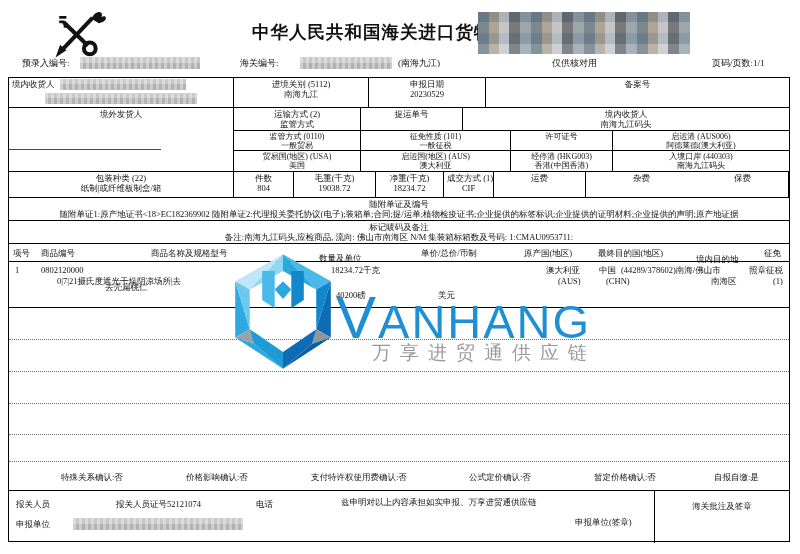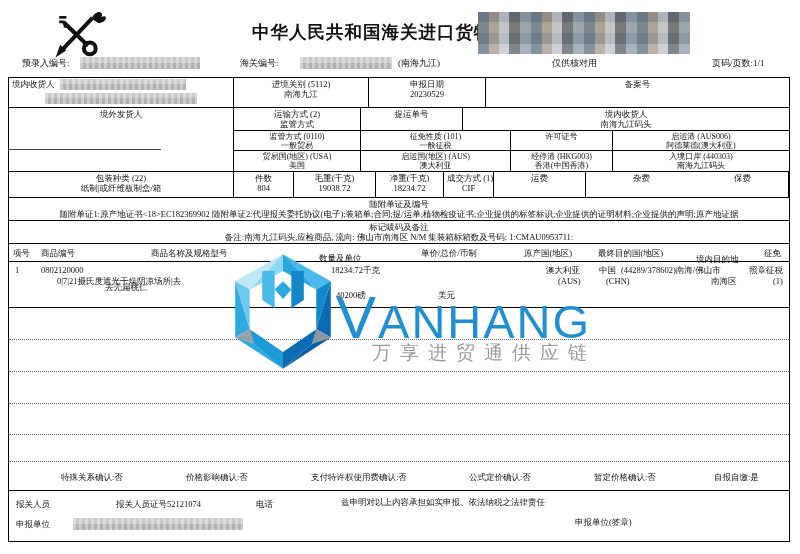--- a/index.html
+++ b/index.html
@@ -243,24 +243,27 @@
       <span class="confirm-span" style="left:460px">公式定价确认:否</span>
       <span class="confirm-span" style="left:585px">暂定价格确认:否</span>
       <span class="confirm-span" style="left:705px">自报自缴:是</span>
     </div>
 
     <div style="display:flex;height:52px;box-sizing:border-box">
       <div style="flex:1;position:relative">
         <span class="f-span" style="left:7px;top:8px">报关人员</span>
         <span class="f-span" style="left:107px;top:8px">报关人员证号52121074</span>
         <span class="f-span" style="left:247px;top:8px">电话</span>
-        <span class="f-span" style="left:332px;top:6px">兹申明对以上内容承担如实申报、依法纳税之法律责任</span>
+        <span class="f-span" style="left:332px;top:6px">兹申明对以上内容承担如实申报、万享进贸通供应链</span>
         <span class="f-span" style="left:7px;top:28px">申报单位</span>
         <span class="abs pix" style="left:64px;top:27px;width:170px;height:12px"></span>
         <span class="f-span" style="left:566px;top:26px">申报单位(签章)</span>
+      </div>
+      <div style="width:135px;border-left:1px solid #000;box-sizing:border-box;padding:4px">
+        <span class="f-span" style="position:static">海关批注及签章</span>
       </div>
     </div>
   </div>
 
   <div class="wm" style="left:231px;top:252px">
     <svg width="104" height="121" viewBox="0 0 100 116">
       <polygon points="50,2 4,28 18,36" fill="#bfe7f8"></polygon>
       <polygon points="50,2 18,36 50,18" fill="#8fd8f4"></polygon>
       <polygon points="50,2 96,28 82,36" fill="#49b9e9"></polygon>
       <polygon points="50,2 82,36 50,18" fill="#29a9e0"></polygon>

